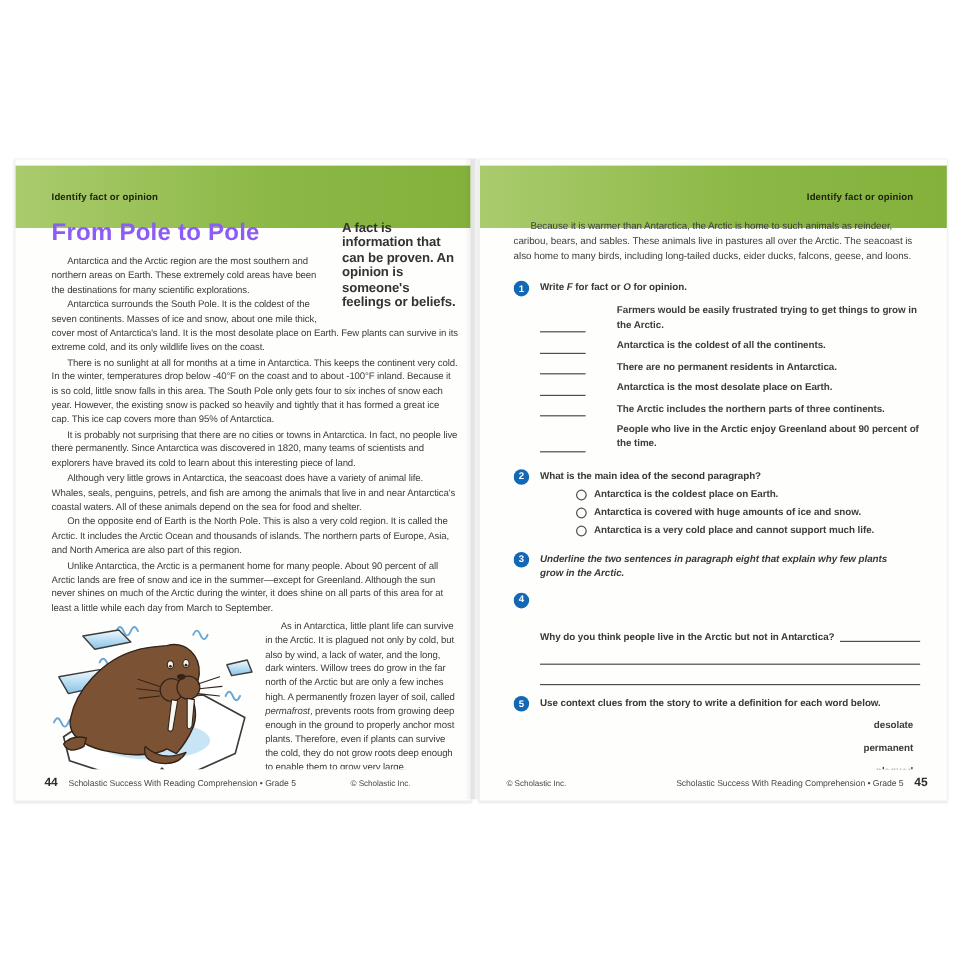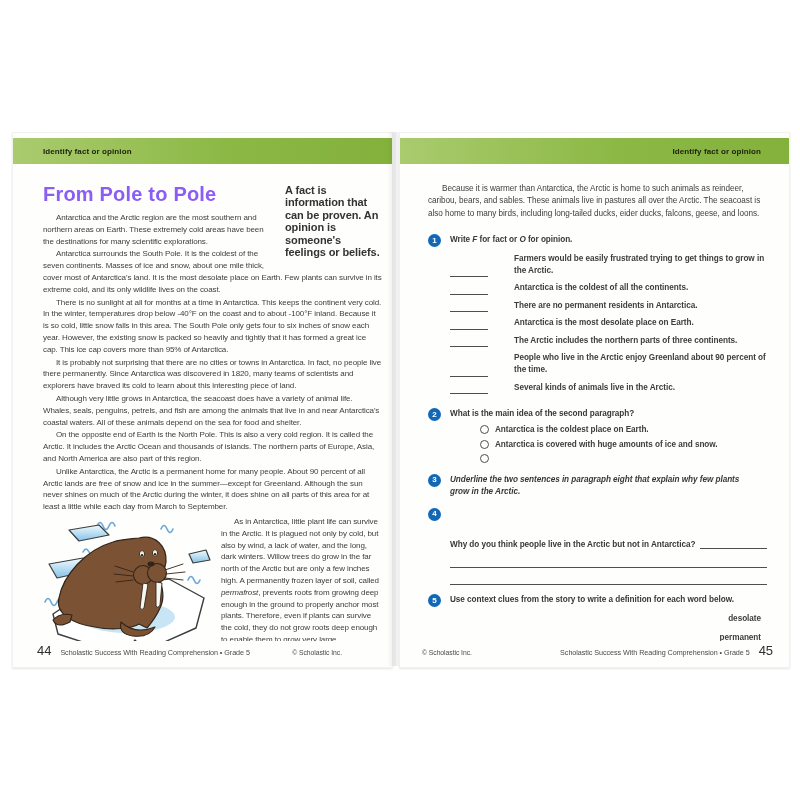--- a/index.html
+++ b/index.html
@@ -7,21 +7,21 @@
   .canvas{position:absolute;inset:0;background:#ffffff;overflow:hidden;}
 
   
   .page{position:absolute;background:#fefefd;border:1px solid rgba(0,0,0,0.05);box-shadow:0 1px 2px rgba(0,0,0,0.10);}
   .page-left{left:12px;top:132px;width:379px;height:534px;}
   .page-right{left:399px;top:132px;width:389px;height:534px;}
   .gutter{position:absolute;left:387px;top:132px;width:16px;height:534px;
     background:linear-gradient(90deg,rgba(0,0,0,0) 0%,rgba(0,0,0,0.05) 35%,rgba(0,0,0,0.10) 50%,rgba(0,0,0,0.04) 65%,rgba(0,0,0,0) 100%);}
 
   
-  .header-bar{position:absolute;top:5px;left:0;right:0;height:26px;
+  .header-bar{position:absolute;top:5px;left:0;right:0;height:52px;
     background:linear-gradient(90deg,#aacb6e 0%,#8cb946 55%,#83b13c 100%);
     display:flex;align-items:center;}
   .header-bar .label{font-size:8px;font-weight:700;color:#20240f;letter-spacing:.1px;}
   .page-left .header-bar .label{margin-left:30px;}
   .page-right .header-bar{justify-content:flex-end;}
   .page-right .header-bar .label{margin-right:28px;}
 
   
   .l-content{position:absolute;left:30px;right:10px;top:48px;bottom:26px;overflow:hidden;
     font-size:8px;line-height:11.8px;letter-spacing:-0.1px;color:#3d3d3d;}
@@ -49,21 +49,21 @@
   .q4-line1{display:flex;align-items:flex-start;margin-top:31px;}
   .inline-line{flex:1;border-bottom:1px solid #4e4e4e;height:9px;margin-left:5px;}
   .write-line{border-bottom:1px solid #4e4e4e;height:16px;}
   .word-row{display:flex;align-items:flex-end;margin-bottom:6px;flex-direction:column;}
   .word{font-weight:700;margin-right:6px;}
   .fill-line{flex:1;border-bottom:1px solid #4e4e4e;height:10px;}
 
   
   .footer{position:absolute;left:14px;right:14px;bottom:9px;display:flex;align-items:baseline;
     font-size:7.2px;color:#4a4a4a;letter-spacing:-0.05px;}
-  .pgnum{font-weight:400;font-size:13px;color:#2e2e2e;}
+  .pgnum{font-weight:700;font-size:10px;color:#2e2e2e;}
   .page-left .footer .pgnum{margin:0 9px 0 10px;}
   .page-left .footer .copyright{margin-left:auto;margin-right:36px;font-size:6.8px;}
   .page-right .footer .copyright{margin-left:8px;font-size:6.8px;}
   .page-right .footer .booktitle{margin-left:auto;}
   .page-right .footer .pgnum{margin:0 2px 0 9px;}
 </style>
 </head>
 <body>
 
 <div class="canvas">
@@ -181,41 +181,38 @@
             <span class="fo-text">Antarctica is the most desolate place on Earth.</span>
           </div>
           <div class="fo-row">
             <span class="fo-blank"></span>
             <span class="fo-text">The Arctic includes the northern parts of three continents.</span>
           </div>
           <div class="fo-row">
             <span class="fo-blank"></span>
             <span class="fo-text">People who live in the Arctic enjoy Greenland about 90 percent of the time.</span>
           </div>
-          <div class="fo-row">
-            <span class="fo-blank"></span>
-            <span class="fo-text">Several kinds of animals live in the Arctic.</span>
-          </div>
         </div>
       </div>
 
       <div class="question">
         <div class="qnum">2</div>
         <div class="qbody">
           <div class="qprompt" style="margin-bottom:3px;">What is the main idea of the second paragraph?</div>
           <div class="opt">
             <span class="radio"></span>
             <span>Antarctica is the coldest place on Earth.</span>
           </div>
           <div class="opt">
             <span class="radio"></span>
             <span>Antarctica is covered with huge amounts of ice and snow.</span>
           </div>
           <div class="opt">
             <span class="radio"></span>
+            <span>Antarctica is a very cold place and cannot support much life.</span>
           </div>
         </div>
       </div>
 
       <div class="question">
         <div class="qnum">3</div>
         <div class="qbody">
           <div class="qprompt" style="max-width:300px;margin-bottom:0;font-style:italic;">Underline the two sentences in paragraph eight that explain why few plants grow in the Arctic.</div>
         </div>
       </div>

